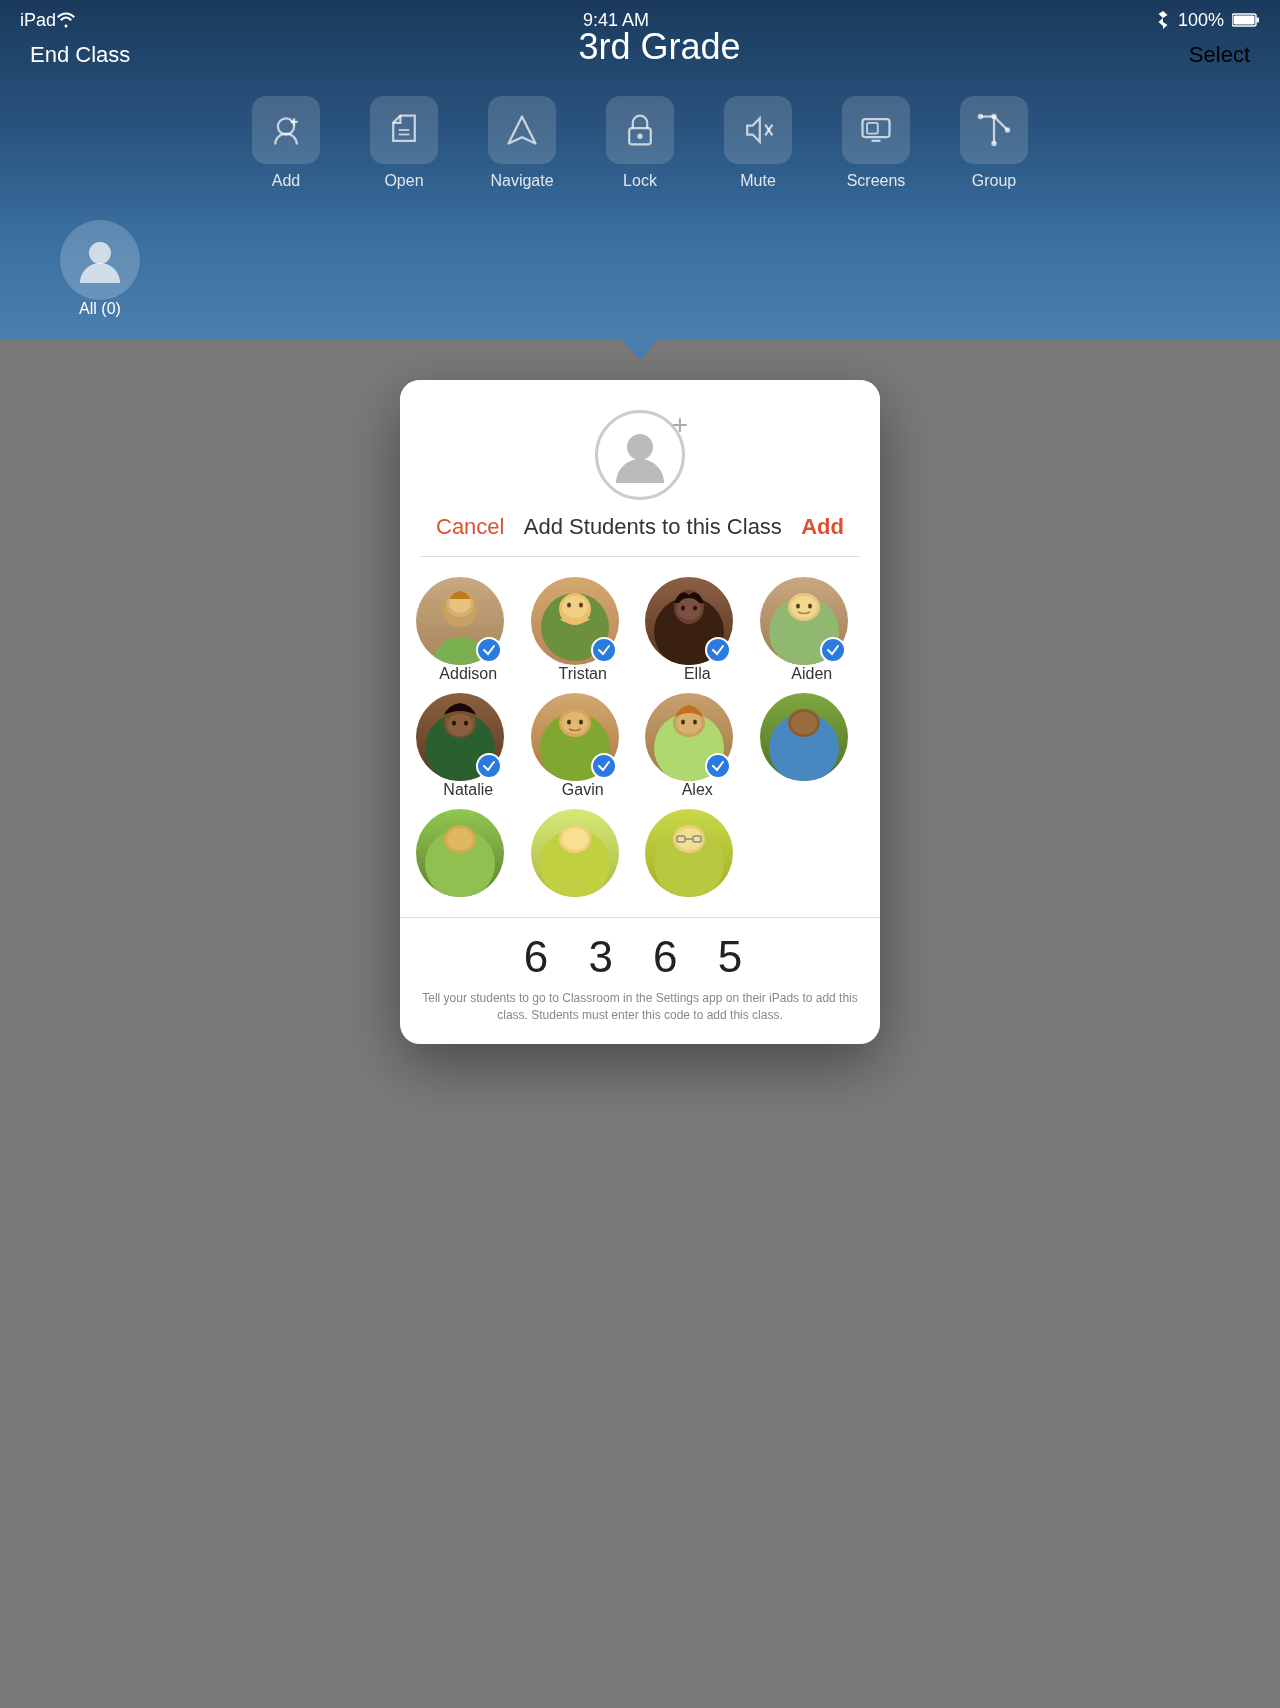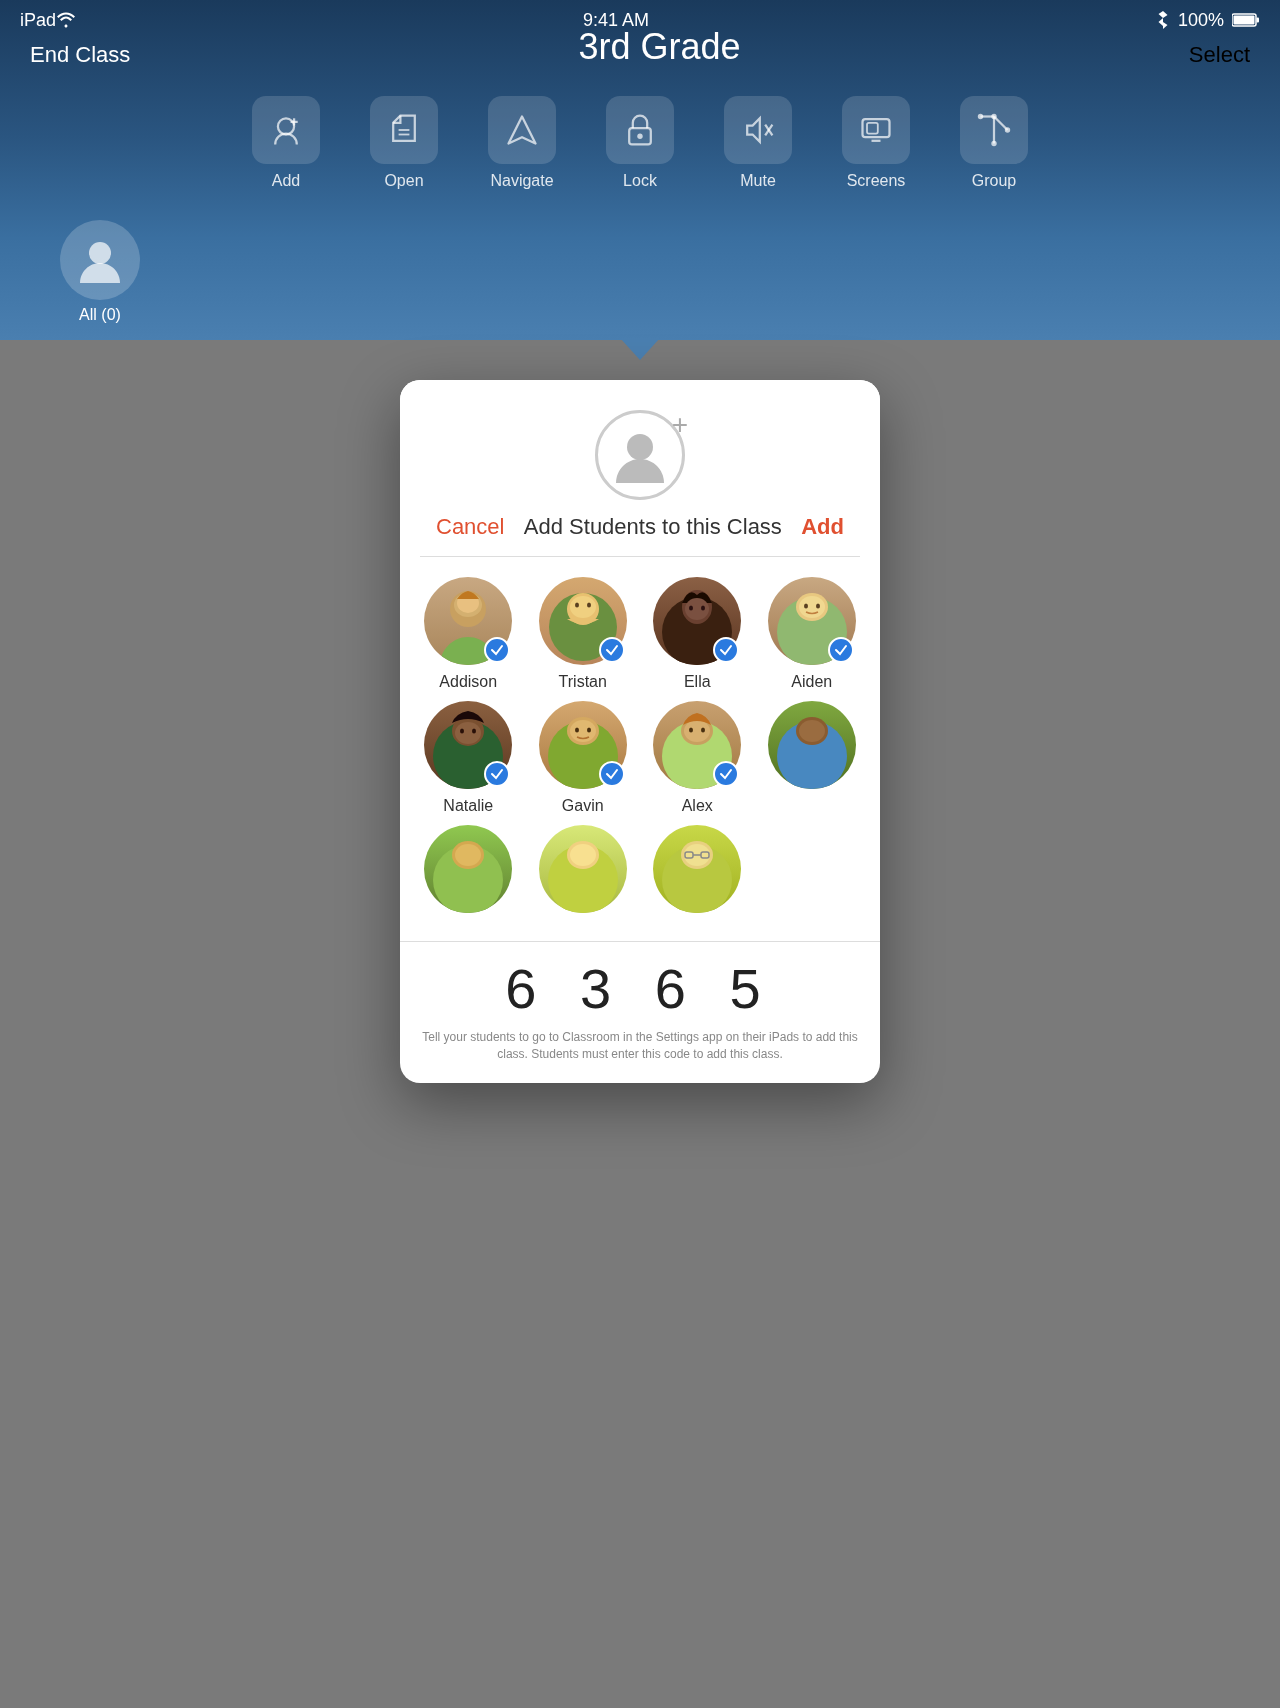--- a/index.html
+++ b/index.html
@@ -138,21 +138,20 @@
       justify-content: center;
     }
     .all-avatar svg {
       width: 50px;
       height: 50px;
       fill: rgba(255,255,255,0.7);
     }
     .all-label {
       color: #fff;
       font-size: 16px;
-      margin-top: 6px;
     }
 
     
     .bg-overlay {
       position: absolute;
       top: 340px;
       left: 0; right: 0; bottom: 0;
       background: rgba(120, 120, 120, 0.85);
       z-index: 2;
     }
@@ -235,22 +234,21 @@
       display: grid;
       grid-template-columns: repeat(4, 1fr);
       gap: 10px;
       padding: 20px 16px;
       max-height: 400px;
       overflow: hidden;
     }
     .student-item {
       display: flex;
       flex-direction: column;
-      align-items: center;
-      gap: 8px;
+      gap: 0;
       cursor: pointer;
     }
     .student-avatar-wrap {
       position: relative;
       width: 88px;
       height: 88px;
     }
     .student-avatar {
       width: 88px;
       height: 88px;
@@ -287,21 +285,21 @@
 
     
     .code-section {
       padding: 14px 20px 20px;
       display: flex;
       flex-direction: column;
       align-items: center;
       border-top: 1px solid #ddd;
     }
     .class-code {
-      font-size: 56px;
+      font-size: 44px;
       font-weight: 300;
       letter-spacing: 14px;
       color: #222;
       margin-bottom: 8px;
     }
     .code-instructions {
       font-size: 12px;
       color: #888;
       text-align: center;
       line-height: 1.4;

